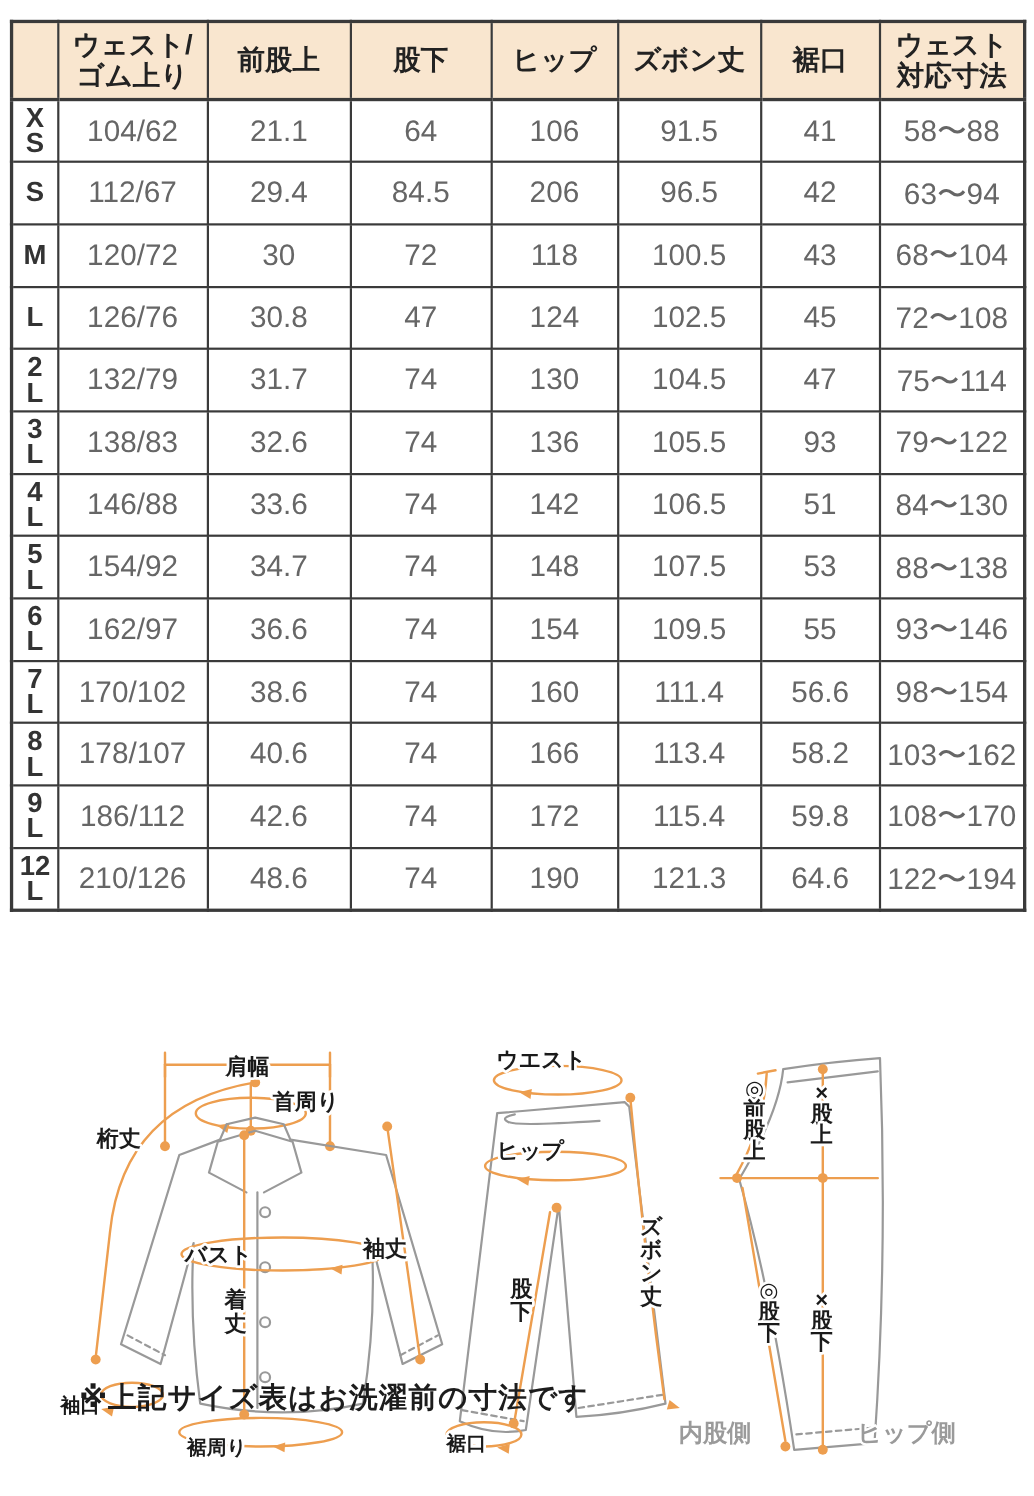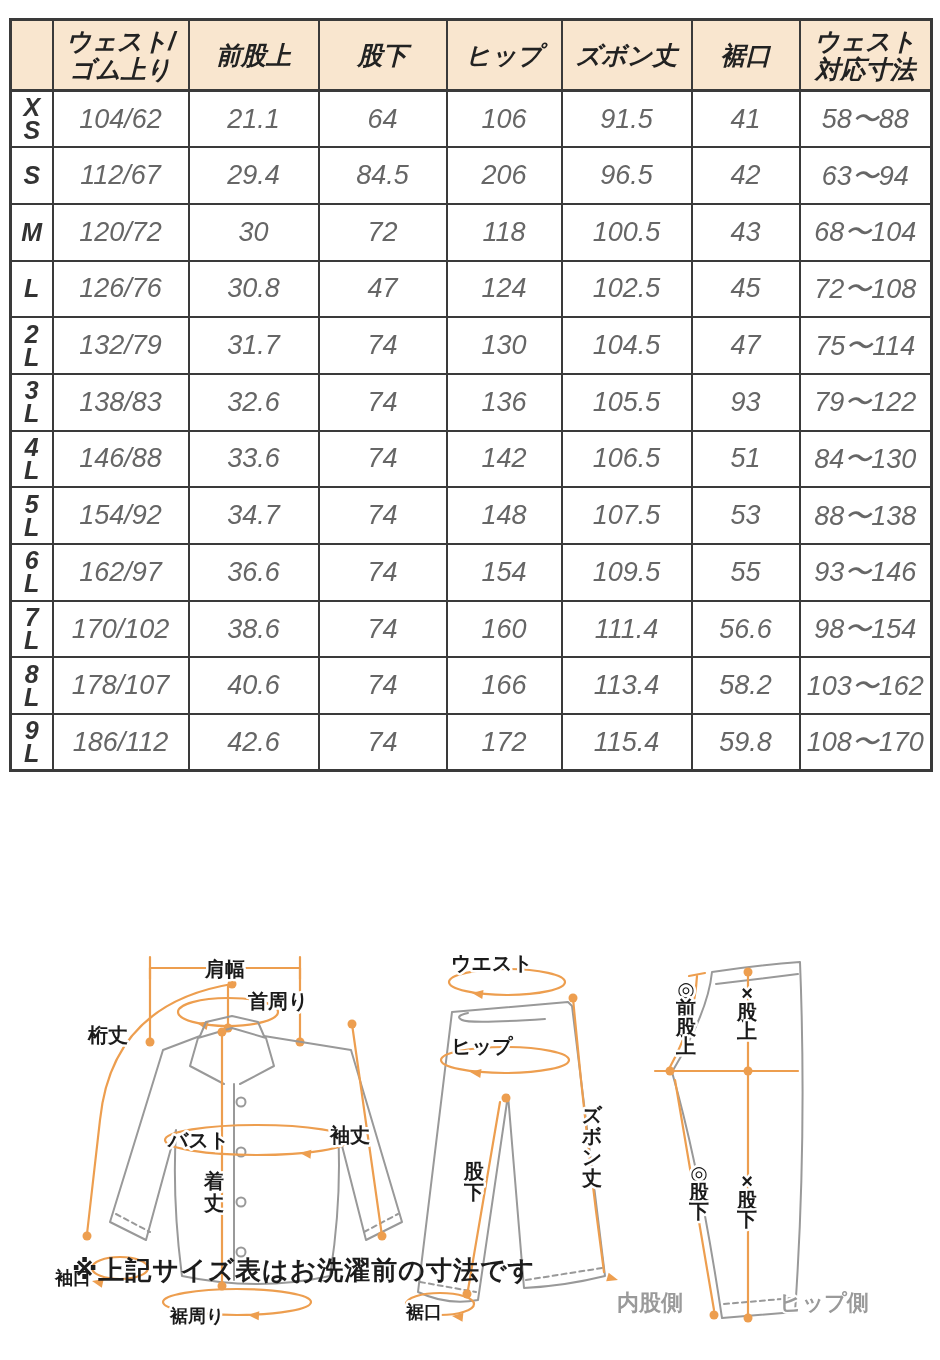--- a/index.html
+++ b/index.html
@@ -6,21 +6,20 @@
   body{
     width:940px;height:1360px;position:relative;background:#fff;
     font-family:"Liberation Sans","DejaVu Sans",sans-serif;
     overflow:hidden;
   }
   
   #size-table{
     position:absolute;left:9px;top:18px;width:921px;
     border-collapse:collapse;table-layout:fixed;
     border:3px solid #3a3a3a;
-    font-style:italic;
   }
   #size-table th,#size-table td{
     border:2px solid #3a3a3a;text-align:center;vertical-align:middle;
     padding:0;overflow:hidden;
   }
   #size-table thead th{
     background:#f9e6cf;color:#222;font-weight:bold;font-size:25px;
     height:68px;line-height:1.12;white-space:pre-line;border-bottom:3px solid #3a3a3a;
   }
   #size-table tbody tr{height:56.7px;}
@@ -197,20 +196,31 @@
         <td class="size-cell">9
 L</td>
         <td class="value-cell">186/112</td>
         <td class="value-cell">42.6</td>
         <td class="value-cell">74</td>
         <td class="value-cell">172</td>
         <td class="value-cell">115.4</td>
         <td class="value-cell">59.8</td>
         <td class="value-cell">108〜170</td>
       </tr>
+      <tr>
+        <td class="size-cell">12
+L</td>
+        <td class="value-cell">210/126</td>
+        <td class="value-cell">48.6</td>
+        <td class="value-cell">74</td>
+        <td class="value-cell">190</td>
+        <td class="value-cell">121.3</td>
+        <td class="value-cell">64.6</td>
+        <td class="value-cell">122〜194</td>
+      </tr>
     </tbody>
 </table>
 
 <svg id="diagrams" width="940" height="420" viewBox="0 0 940 420">
 
   <g>
 
     <path class="oline" d="M232,44 Q112,64 100,180 L87,294"></path>
     <circle class="odot" cx="87" cy="296" r="4.5"></circle>
     <circle class="odot" cx="232" cy="44" r="4.5"></circle>

